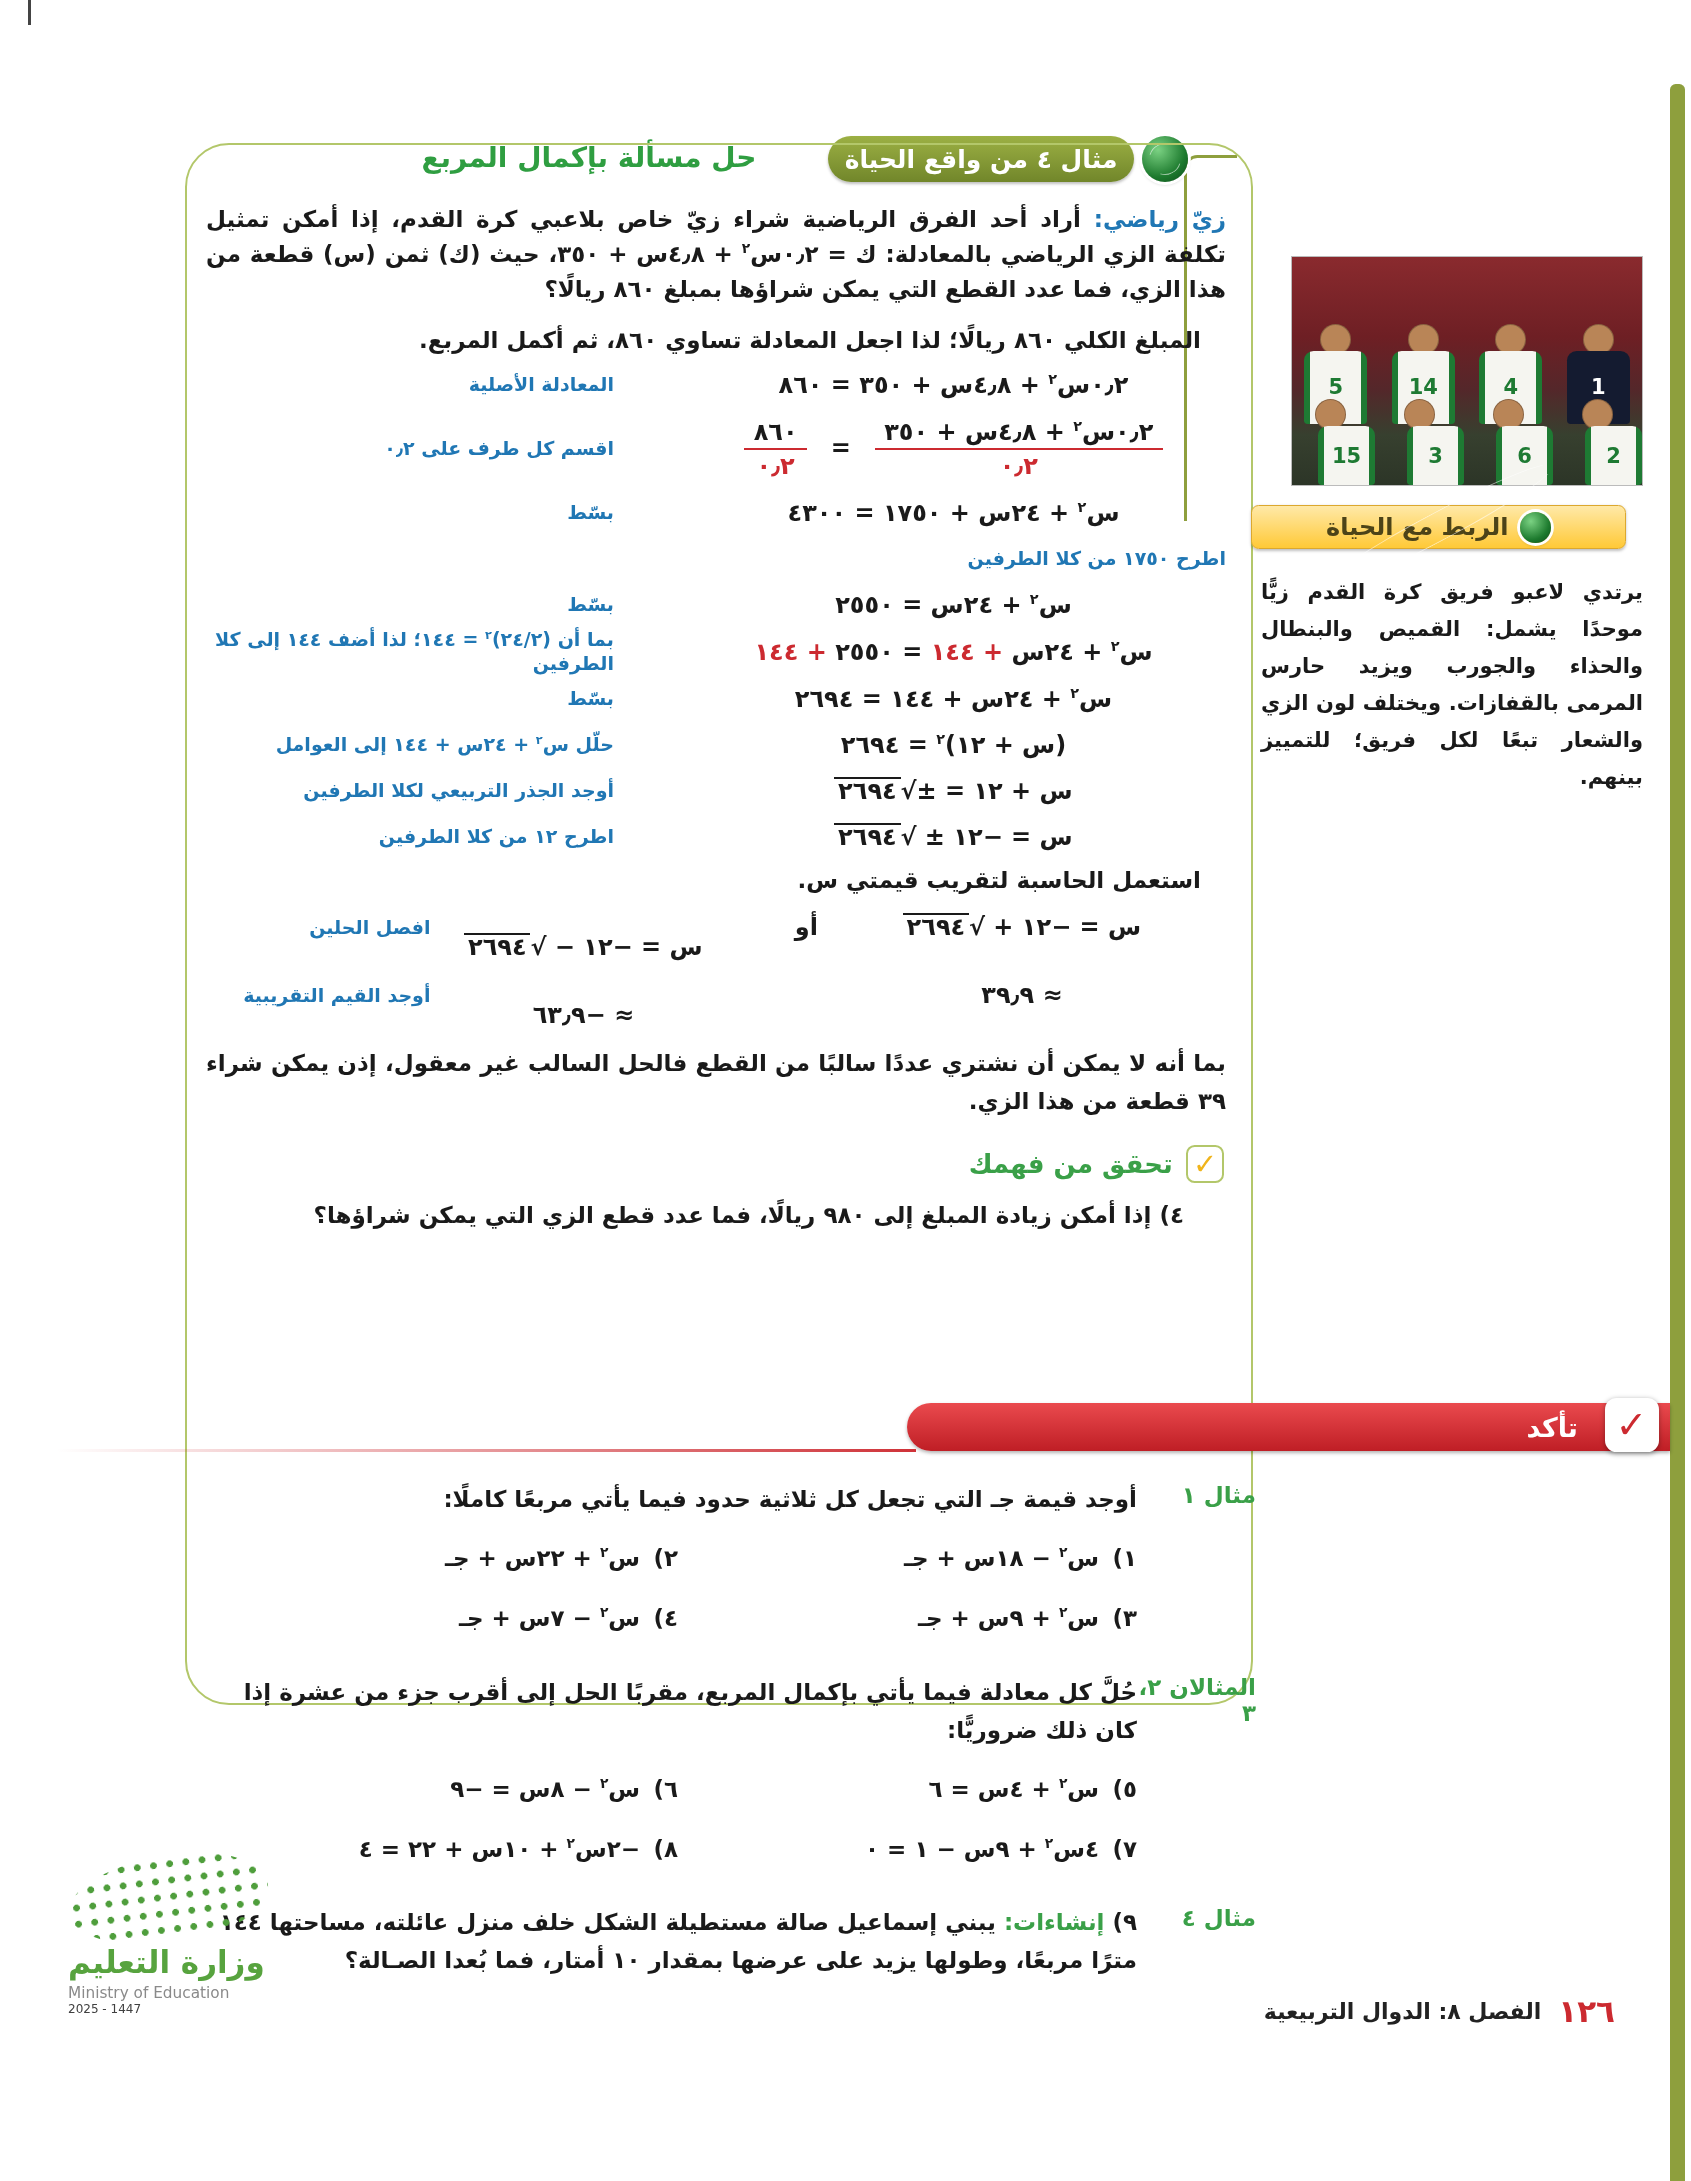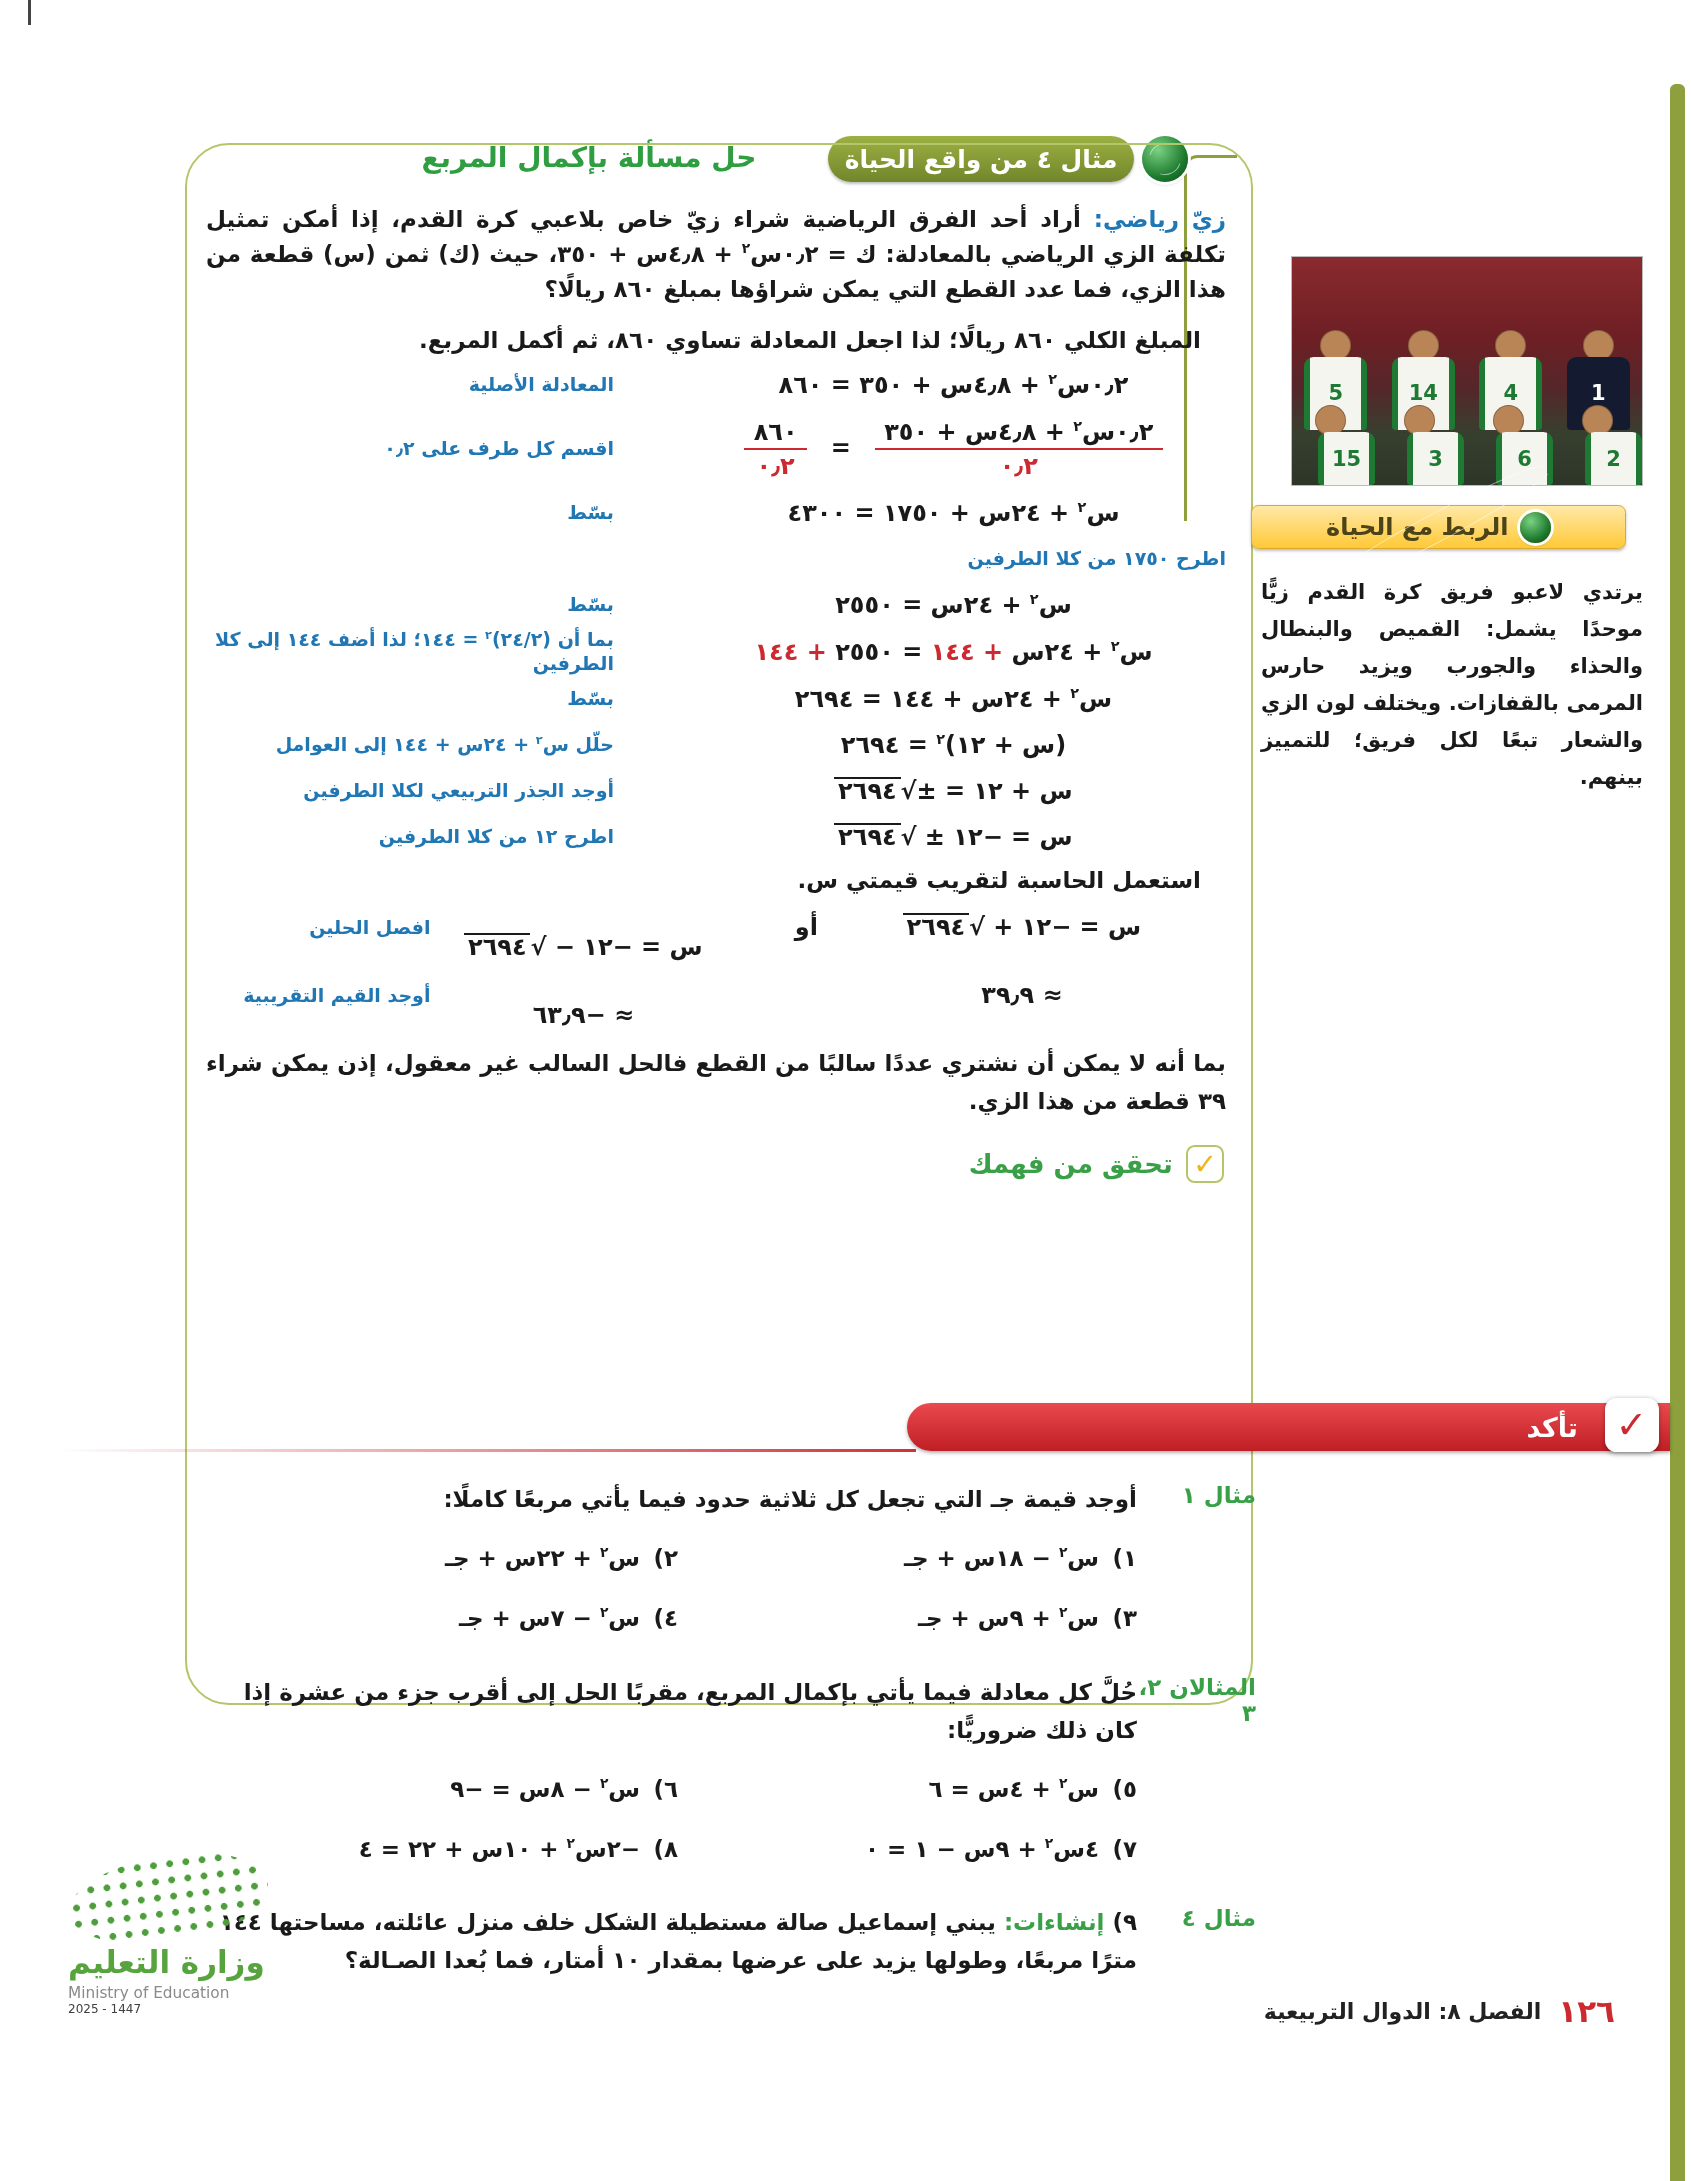--- a/index.html
+++ b/index.html
@@ -60,21 +60,21 @@
          background:linear-gradient(180deg,#8a2a2e 0%,#6e1f24 35%,#54272a 58%,#37402f 78%,#2c3527 100%);
          display:flex;flex-direction:column;justify-content:flex-end;overflow:hidden;}
   .prow{display:flex;justify-content:space-around;align-items:flex-end;}
   .prow.back{margin-bottom:-25px;}
   .player{display:flex;flex-direction:column;align-items:center;}
   .head{width:29px;height:29px;border-radius:50%;background:#b98557;border:1px solid rgba(0,0,0,.25);}
   .torso{width:63px;height:73px;margin-top:-3.8px;border-radius:9.6px 9.6px 3.8px 3.8px;
          background:linear-gradient(90deg,#1e7a33 0 10%,#f5f5f0 10% 90%,#1e7a33 90%);
          display:flex;align-items:center;justify-content:center;color:#1e7a33;font-weight:bold;font-size:21px;}
   .player.gk .torso{background:#141b30;color:#fff;}
-  .prow.front .torso{height:53px;width:57px;margin-left:32px;}
+  .prow.front .torso{height:59px;width:57px;margin-left:32px;}
   .life-tag{position:absolute;left:1252px;top:505px;width:375px;height:44px;box-sizing:border-box;
             background:linear-gradient(180deg,#ffe9a8,#ffc937);border:1px solid #dca82e;border-radius:7.6px;
             box-shadow:0 1.9px 2.9px rgba(0,0,0,.25);display:flex;align-items:center;justify-content:center;gap:11.5px;
             color:#4c4318;font-size:24px;font-weight:bold;}
   .globe.small{position:static;width:31px;height:31px;flex:0 0 31px;}
   .life-body{position:absolute;left:1262px;top:574px;width:382px;font-size:21px;font-weight:bold;
              line-height:37px;text-align:justify;}
   
   .confirm-banner{position:absolute;left:908px;top:1403px;width:763px;height:48px;box-sizing:border-box;
                   background:linear-gradient(180deg,#ea4a4e,#bf1e25);border-radius:25px 0 0 25px;
@@ -193,20 +193,24 @@
       <div class="sol-b">≈ −٦٣٫٩</div>
       <div class="sol-label">أوجد القيم التقريبية</div>
     </div>
 
     <p class="conclusion">بما أنه لا يمكن أن نشتري عددًا سالبًا من القطع فالحل السالب غير معقول، إذن يمكن شراء ٣٩ قطعة من هذا الزي.</p>
 
     <div class="check-head">
       <div class="check-box-sm">✓</div>
       <div class="check-title">تحقق من فهمك</div>
     </div>
+    <p class="check-item">
+      <span>٤)</span>
+      <span>إذا أمكن زيادة المبلغ إلى ٩٨٠ ريالًا، فما عدد قطع الزي التي يمكن شراؤها؟</span>
+    </p>
   </div>
 
   <div class="photo">
     <div class="prow back">
       <div class="player gk">
           <div class="head"></div>
           <div class="torso">1</div>
         </div>
       <div class="player">
           <div class="head"></div>

